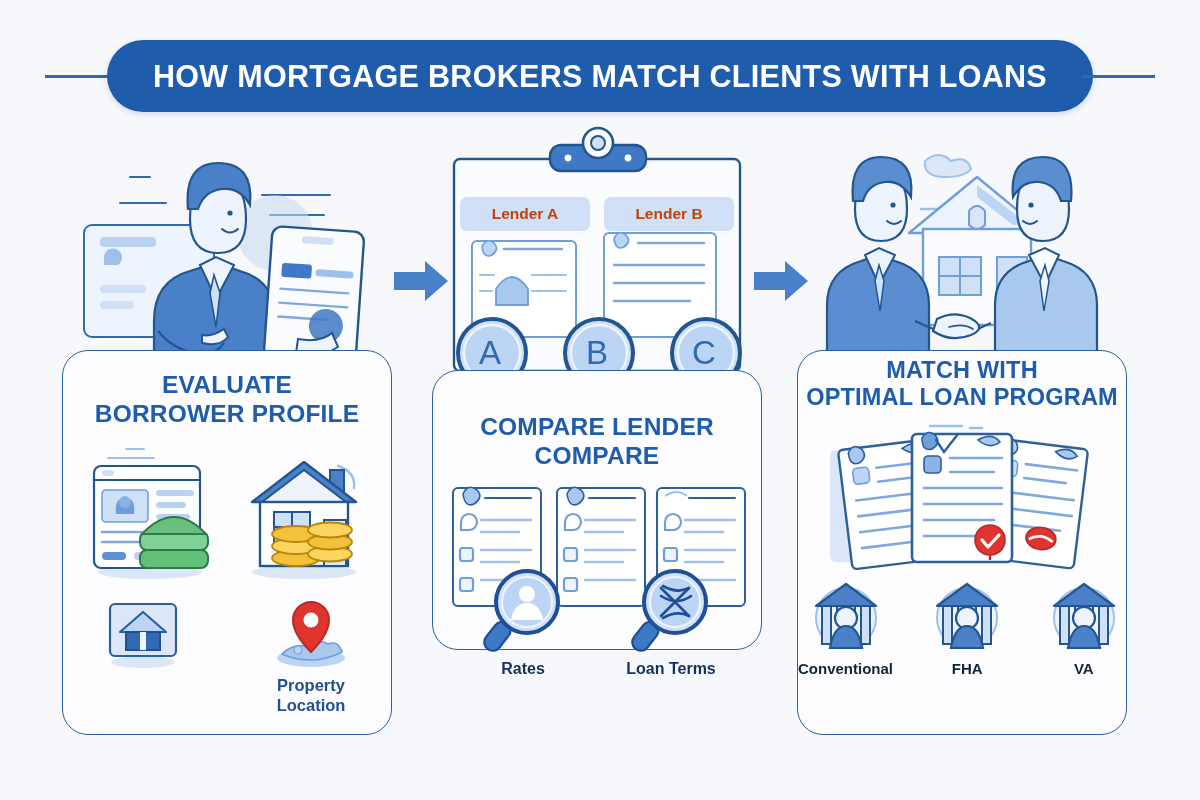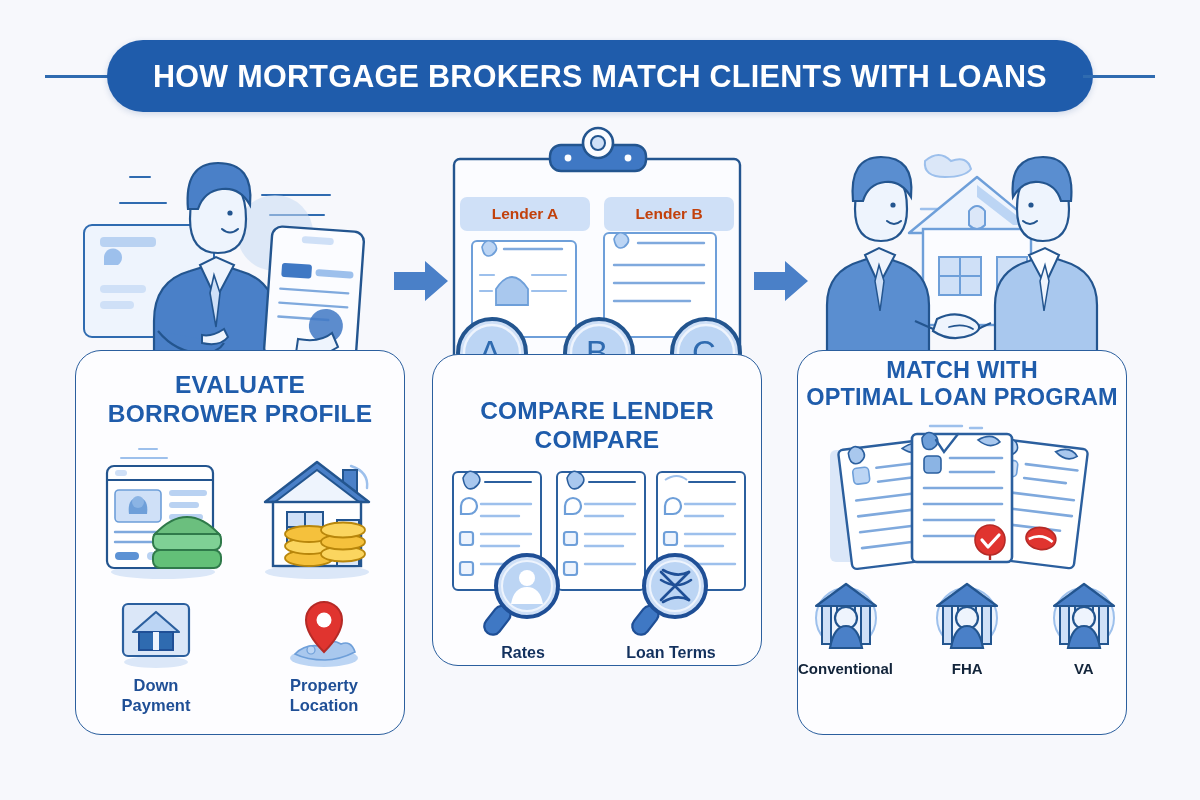--- a/index.html
+++ b/index.html
@@ -80,22 +80,22 @@
 
   .card {
     position: absolute;
     left: 0;
     width: 330px;
     background: #fdfdff;
     border: 1.6px solid #2b5f9e;
     border-radius: 26px;
     box-sizing: border-box;
   }
-  .panel.p1 .card { top: 225px; height: 385px; margin-left: 13px; }
-  .panel.p2 .card { top: 229px; height: 312px; }
+  .panel.p1 .card { top: 225px; height: 385px; }
+  .panel.p2 .card { top: 245px; height: 280px; }
   .panel.p3 .card { top: 225px; height: 385px; }
 
   .card-title {
     text-align: center;
     color: #1f5cab;
     font-weight: bold;
     font-size: 24.5px;
     line-height: 1.17;
     letter-spacing: .2px;
     padding: 0 8px;
@@ -332,21 +332,20 @@
 
       <div class="icon-row">
         <div class="icon-cell">
           <svg width="86" height="74" viewBox="0 0 86 74">
             <ellipse cx="43" cy="66" rx="32" ry="6" fill="#dbe7f8"></ellipse>
             <rect x="10" y="8" width="66" height="52" rx="5" fill="#dbe7f8" stroke="#2b5f9e" stroke-width="2.2"></rect>
             <path d="M20 36 L43 16 L66 36 Z" fill="#bcd5f4" stroke="#2b5f9e" stroke-width="2.2" stroke-linejoin="round"></path>
             <rect x="26" y="36" width="34" height="18" fill="#2f6bb0" stroke="#1f4f96" stroke-width="2"></rect>
             <rect x="40" y="36" width="6" height="18" fill="#eef4fd"></rect>
           </svg>
-          <div class="icon-label">Down Payment</div>
         </div>
         <div class="icon-cell">
           <svg width="86" height="74" viewBox="0 0 86 74">
             <ellipse cx="43" cy="62" rx="34" ry="9" fill="#bcd5f4"></ellipse>
             <path d="M14 58 q10-10 24-8 q12-8 22-2 q10-4 14 8 q-16 8-30 8 q-18 0-30-6z" fill="#a9c8ee" stroke="#6e9fd9" stroke-width="1.6"></path>
             <circle cx="30" cy="54" r="4" fill="#bcd5f4" stroke="#6e9fd9" stroke-width="1.2"></circle>
             <path d="M43 6 a18 18 0 0 1 18 18 q0 14-18 32 q-18-18-18-32 a18 18 0 0 1 18-18z" fill="#e0342f" stroke="#b52a26" stroke-width="2"></path>
             <circle cx="43" cy="24" r="7.5" fill="#ffffff"></circle>
           </svg>
           <div class="icon-label">Property Location</div>

